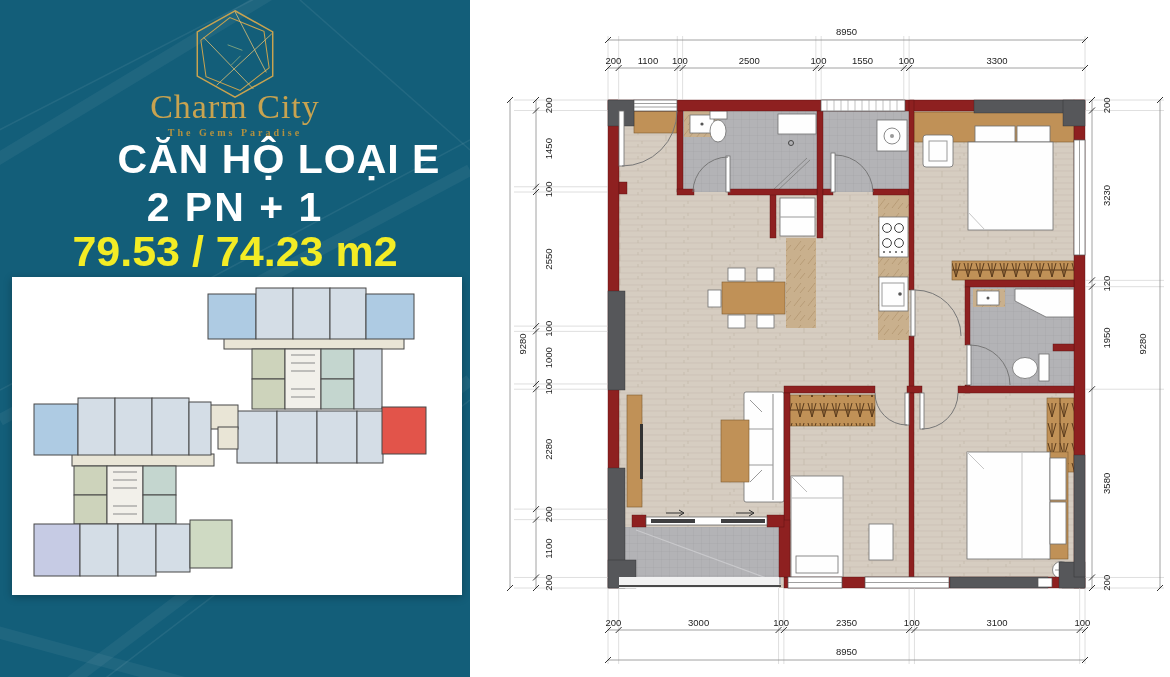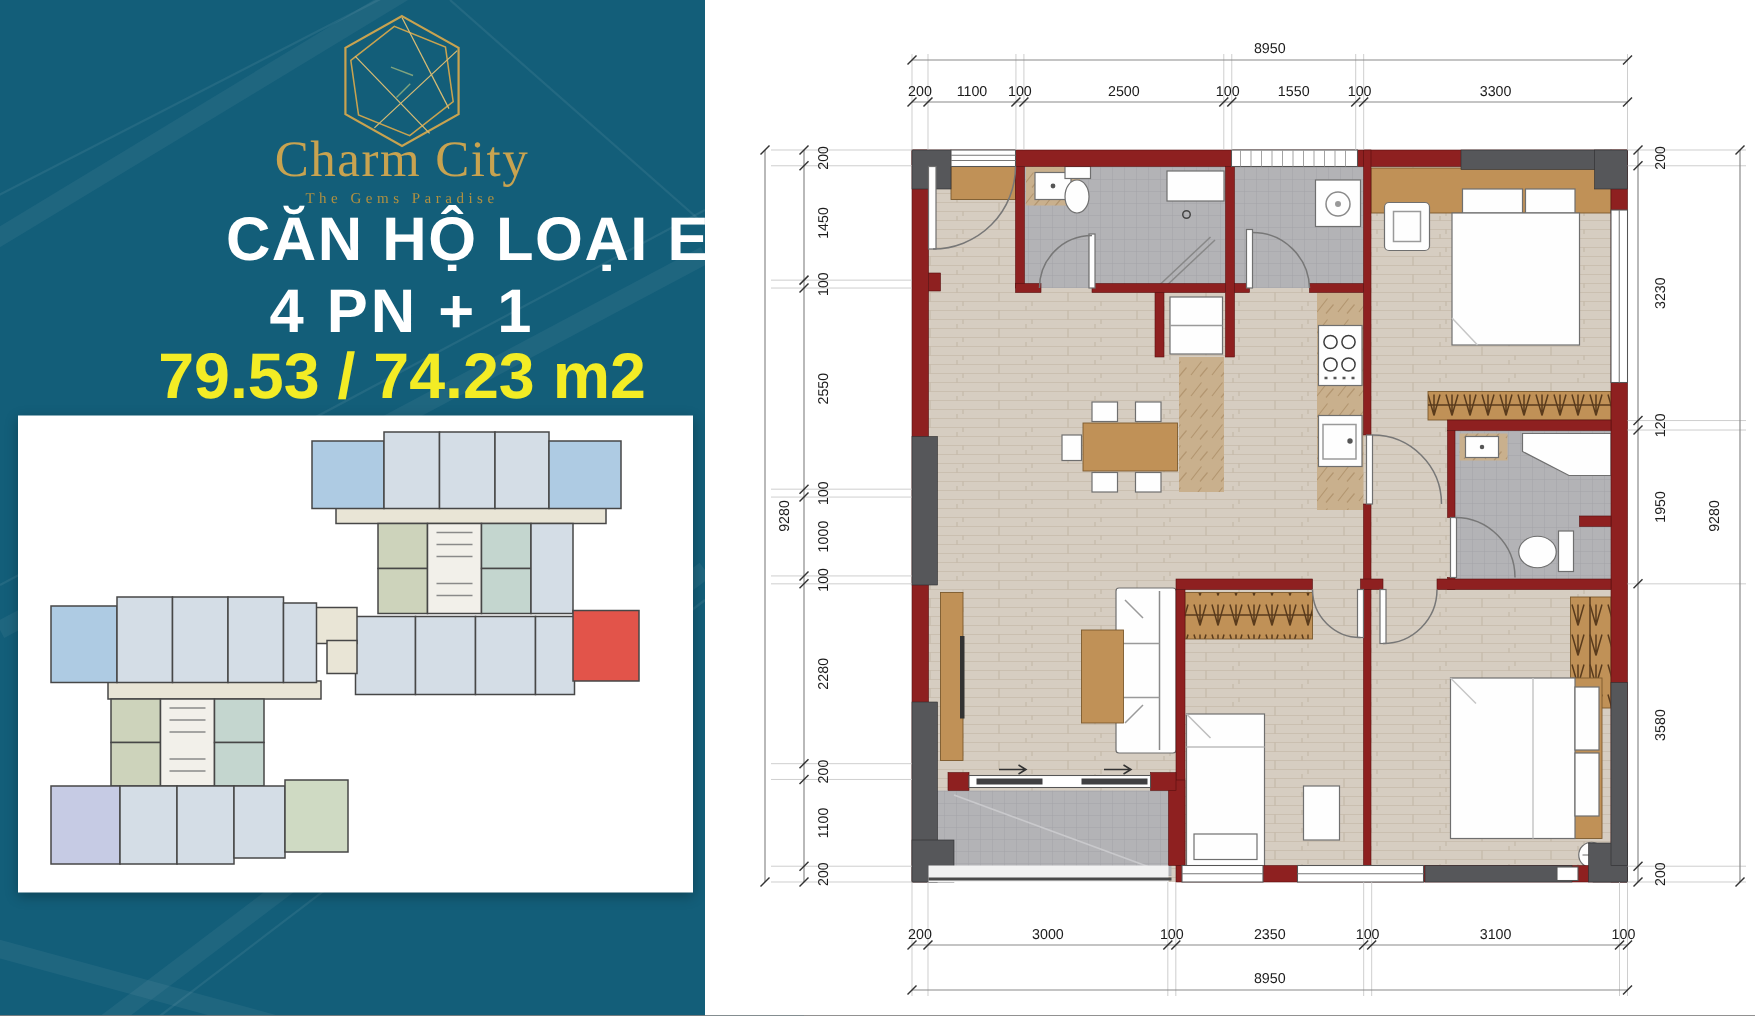--- a/index.html
+++ b/index.html
@@ -3,27 +3,27 @@
 <meta charset="utf-8">
 <style>
   :root{
     --bg-teal:#135E79; --gold:#C8A350; --yellow:#F3EC25; --white:#FFFFFF;
     --wall:#8E2020; --col:#56575A; --kp-red:#E2544A;
   }
   html,body{margin:0;padding:0;background:#222;}
   .stage{position:relative;width:1170px;height:677px;overflow:hidden;background:#fff;
          font-family:"Liberation Sans",sans-serif;}
   
-  .left-panel{position:absolute;left:0;top:0;width:536px;height:677px;background:var(--bg-teal);overflow:hidden;}
+  .left-panel{position:absolute;left:0;top:0;width:470px;height:677px;background:var(--bg-teal);overflow:hidden;}
   .facets{position:absolute;left:0;top:0;}
   .logo{position:absolute;top:8px;left:50%;transform:translateX(-50%);width:96px;height:92px;}
   .brand{position:absolute;top:88px;width:100%;text-align:center;
          font-family:"Liberation Serif",serif;font-size:34px;color:var(--gold);letter-spacing:1px;}
   .tagline{position:absolute;top:127px;width:100%;text-align:center;
-         font-family:"Liberation Serif",serif;font-size:10px;color:#B29140;letter-spacing:3px;}
+         font-family:"Liberation Serif",serif;font-size:10px;color:#B29140;letter-spacing:3px;font-weight:bold;}
   .unit-title{position:absolute;top:136px;width:100%;text-align:center;
          font-size:41px;font-weight:800;color:var(--white);letter-spacing:1px;padding-left:44px;}
   .unit-sub{position:absolute;top:184px;width:100%;text-align:center;
          font-size:41px;font-weight:800;color:var(--white);letter-spacing:2px;}
   .area{position:absolute;top:227px;width:100%;text-align:center;
          font-size:43px;font-weight:800;color:var(--yellow);}
   .keyplan-box{position:absolute;left:12px;top:277px;width:450px;height:318px;background:#fff;
          box-shadow:0 2px 8px rgba(0,0,0,.28);}
   
   .right-panel{position:absolute;left:470px;top:0;width:700px;height:677px;background:#fff;}
@@ -69,21 +69,21 @@
       </g>
       <g fill="none" stroke="#7FA37E" stroke-width="1">
         <path d="M42,40 L58,46"></path>
           <path d="M46,62 L56,52"></path>
       </g>
     </svg>
 
     <div class="brand">Charm City</div>
     <div class="tagline">The Gems Paradise</div>
     <div class="unit-title">CĂN HỘ LOẠI E</div>
-    <div class="unit-sub">4 PN + 1</div>
+    <div class="unit-sub">2 PN + 1</div>
     <div class="area">79.53 / 74.23 m2</div>
 
     <div class="keyplan-box">
       <svg width="450" height="318" viewBox="0 0 450 318">
 
         <g class="kp" fill="#D4DDE6">
           <rect x="212" y="60" width="180" height="12" fill="#E9E5D6"></rect>
           <rect x="196" y="17" width="48" height="45" fill="#AECBE3"></rect>
           <rect x="244" y="11" width="37" height="51"></rect>
           <rect x="281" y="11" width="37" height="51"></rect>

